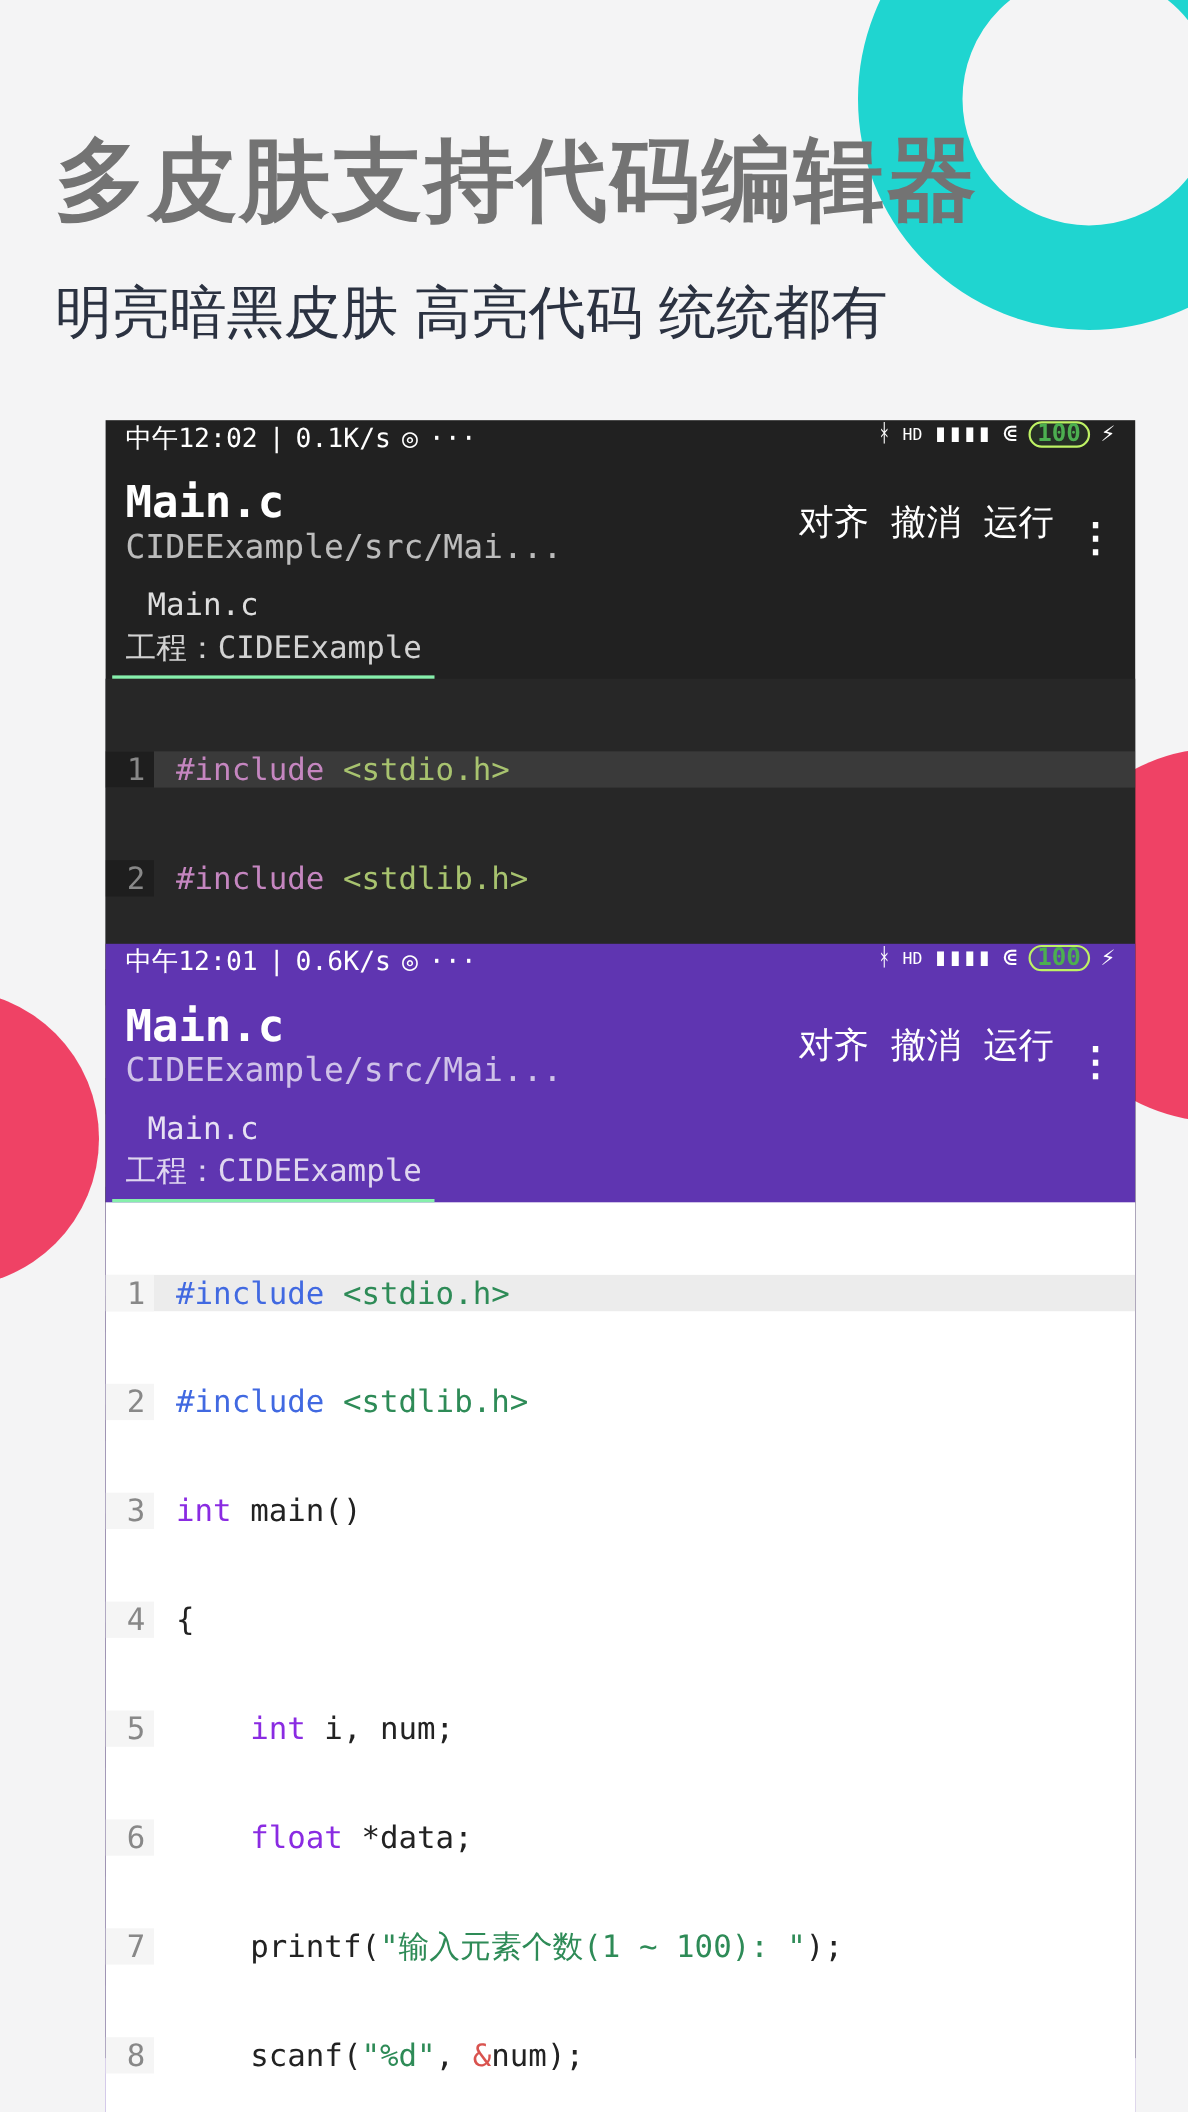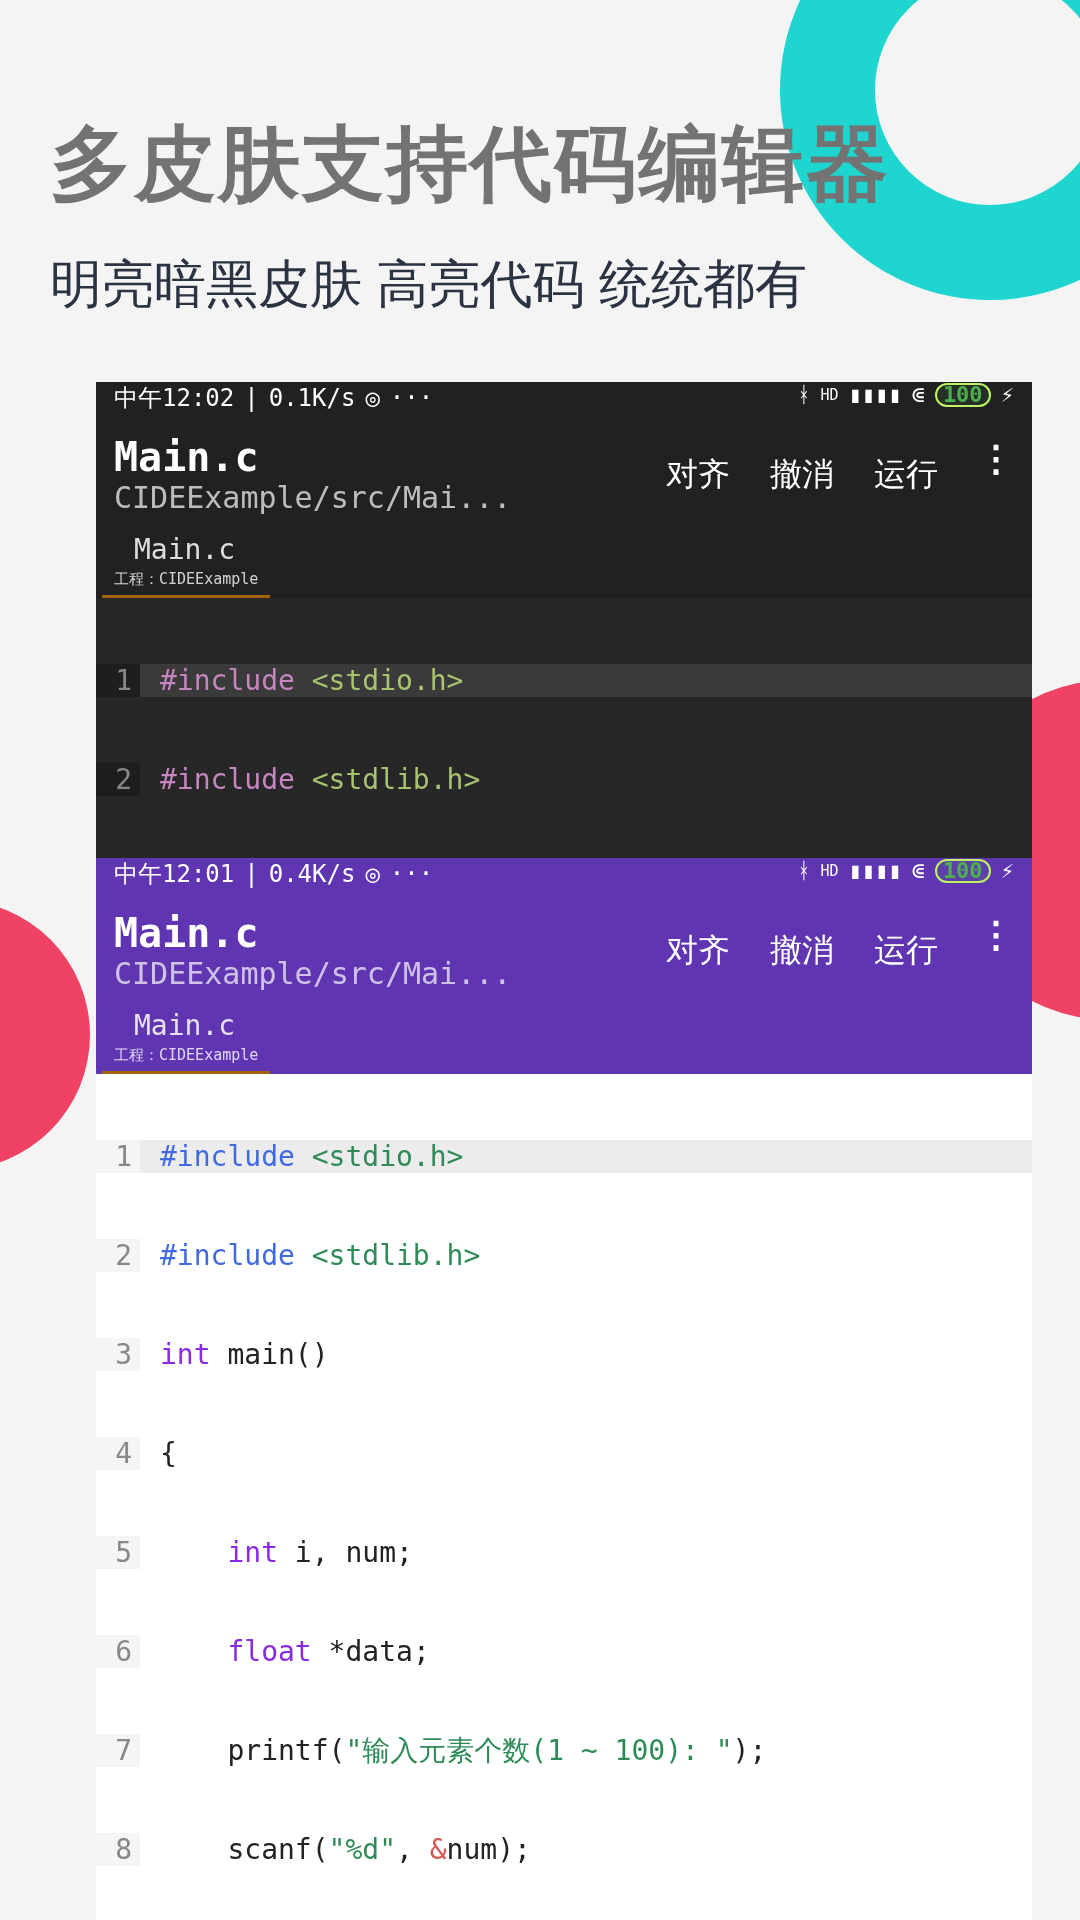--- a/index.html
+++ b/index.html
@@ -75,38 +75,38 @@
 }
 
 .toolbar {
   display: flex;
   align-items: center;
   padding: 8px 18px 10px;
 }
 .toolbar-left { flex: 1; overflow: hidden; }
 .toolbar-title { font-size: 40px; font-weight: 600; color: #fff; }
 .toolbar-path { font-size: 30px; color: rgba(255,255,255,0.7); white-space: nowrap; overflow: hidden; text-overflow: ellipsis; }
-.toolbar-actions { display: flex; align-items: flex-start; gap: 40px; font-size: 32px; color: #fff; }
+.toolbar-actions { display: flex; align-items: flex-end; gap: 20px; font-size: 32px; color: #fff; }
 .toolbar-btn { white-space: nowrap; }
 .dots-vert { font-size: 36px; font-weight: bold; line-height: 0.35; }
 
 .tabbar {
   padding: 4px 18px 0;
   font-size: 28px;
 }
 .tab {
   display: inline-block;
   padding: 4px 20px 2px;
   color: rgba(255,255,255,0.85);
 }
 .project-bar {
   padding: 2px 12px 6px;
-  font-size: 15px;
+  font-size: 28px;
   color: rgba(255,255,255,0.8);
-  border-bottom: 3px solid #a16207;
+  border-bottom: 3px solid #86efac;
   display: inline-block;
   margin-left: 6px;
 }
 
 .code-area {
   background: #272727;
   font-size: 28px;
   line-height: 33px;
   white-space: pre;
   overflow: hidden;
@@ -200,21 +200,21 @@
     <div class="code-row"><div class="gutter">11</div><div class="code">    <span class="kw-d">if</span>(data <span class="op-d">==</span> <span class="kw-d">NULL</span>)</div></div>
     <div class="code-row"><div class="gutter">12</div><div class="code">    {</div></div>
   </div>
 </div>
 
 <div class="phone phone-purple code-light">
   <div class="statusbar">
     <div class="statusbar-left">
       <span>中午12:01</span>
       <span>|</span>
-      <span>0.4K/s</span>
+      <span>0.6K/s</span>
       <span>◎</span>
       <span>···</span>
     </div>
     <div class="statusbar-right">
       <span>ᚼ</span>
       <span style="font-size:15px">HD</span>
       <span>▮▮▮▮</span>
       <span>⋐</span>
       <span class="battery">100</span>
       <span>⚡</span>

